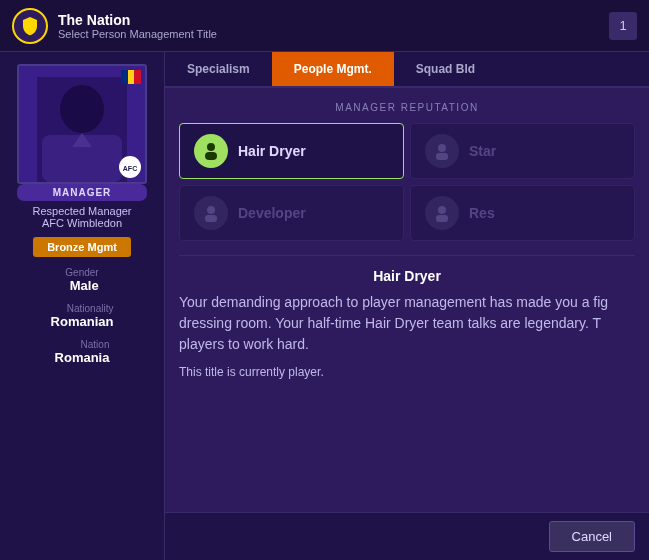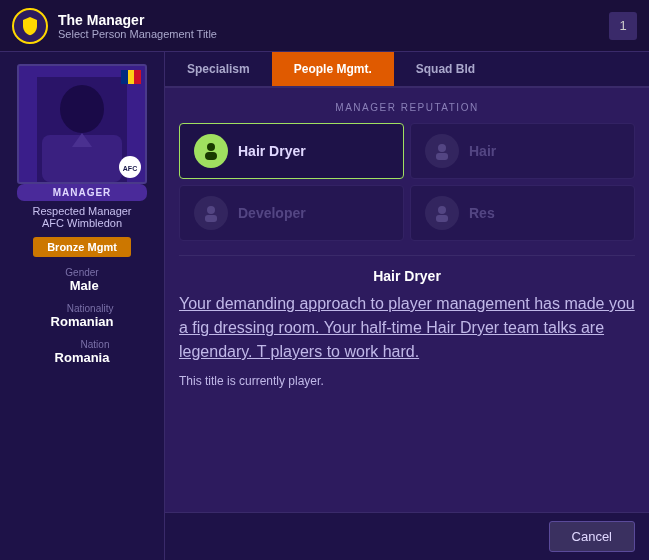--- a/index.html
+++ b/index.html
@@ -249,23 +249,22 @@
     }
     .desc-title {
       color: #ffffff;
       font-size: 14px;
       font-weight: bold;
       text-align: center;
       margin-bottom: 8px;
     }
     .desc-text {
       color: #c0b8e8;
-      font-size: 16px;
+      font-size: 14px;
       line-height: 1.5;
-      text-decoration: underline;
     }
     .desc-active {
       color: #c0b8e8;
       font-size: 12px;
       margin-top: 10px;
     }
 
     
     .footer {
       display: flex;
@@ -298,21 +297,21 @@
 </head>
 <body>
 
 <div class="header">
   <div class="header-logo">
     <svg viewBox="0 0 20 20" fill="#ffd700">
       <path d="M10 1L3 4v6c0 4.4 3 8.3 7 9.3 4-1 7-4.9 7-9.3V4L10 1z"></path>
     </svg>
   </div>
   <div class="header-text-group">
-    <div class="header-title">The Manager</div>
+    <div class="header-title">The Nation</div>
     <div class="header-subtitle">Select Person Management Title</div>
   </div>
   <button class="header-btn">1</button>
 </div>
 
 <div class="main-layout">
 
   <div class="left-panel">
     <div class="avatar-frame">
 
@@ -389,21 +388,21 @@
           <span class="rep-name">Hair Dryer</span>
         </div>
 
         <div class="rep-item disabled">
           <div class="rep-icon gray">
             <svg width="20" height="20" viewBox="0 0 20 20">
               <circle cx="10" cy="7" r="4" fill="#7a70a8"></circle>
               <rect x="4" y="12" width="12" height="7" rx="3" fill="#7a70a8"></rect>
             </svg>
           </div>
-          <span class="rep-name muted">Hair</span>
+          <span class="rep-name muted">Star</span>
         </div>
 
         <div class="rep-item disabled">
           <div class="rep-icon gray">
             <svg width="20" height="20" viewBox="0 0 20 20">
               <circle cx="10" cy="7" r="4" fill="#7a70a8"></circle>
               <rect x="4" y="12" width="12" height="7" rx="3" fill="#7a70a8"></rect>
             </svg>
           </div>
           <span class="rep-name muted">Developer</span>

